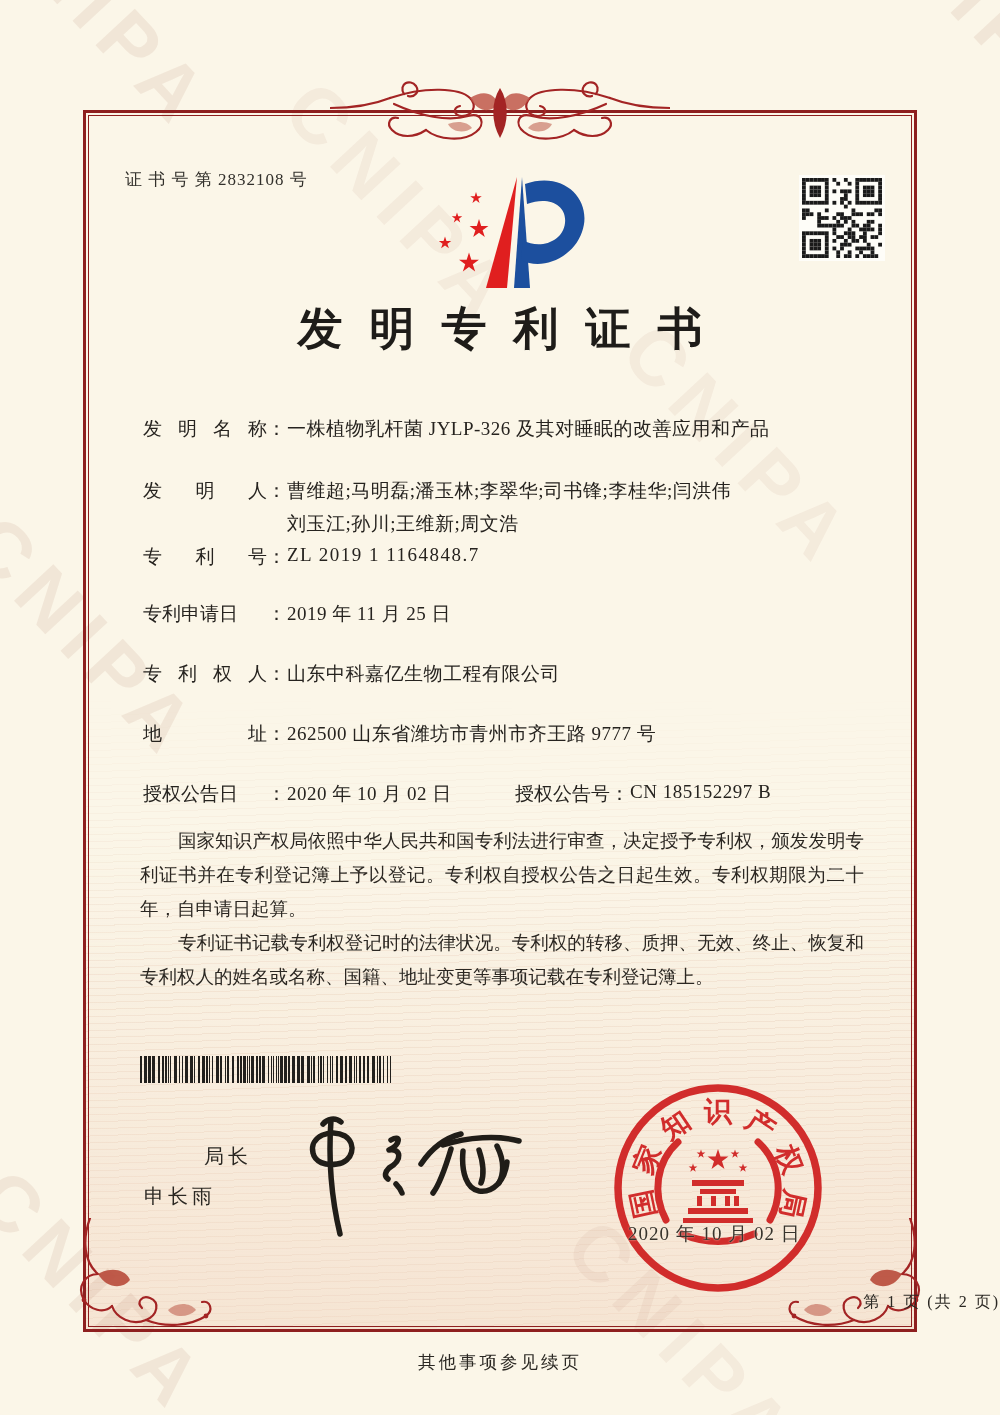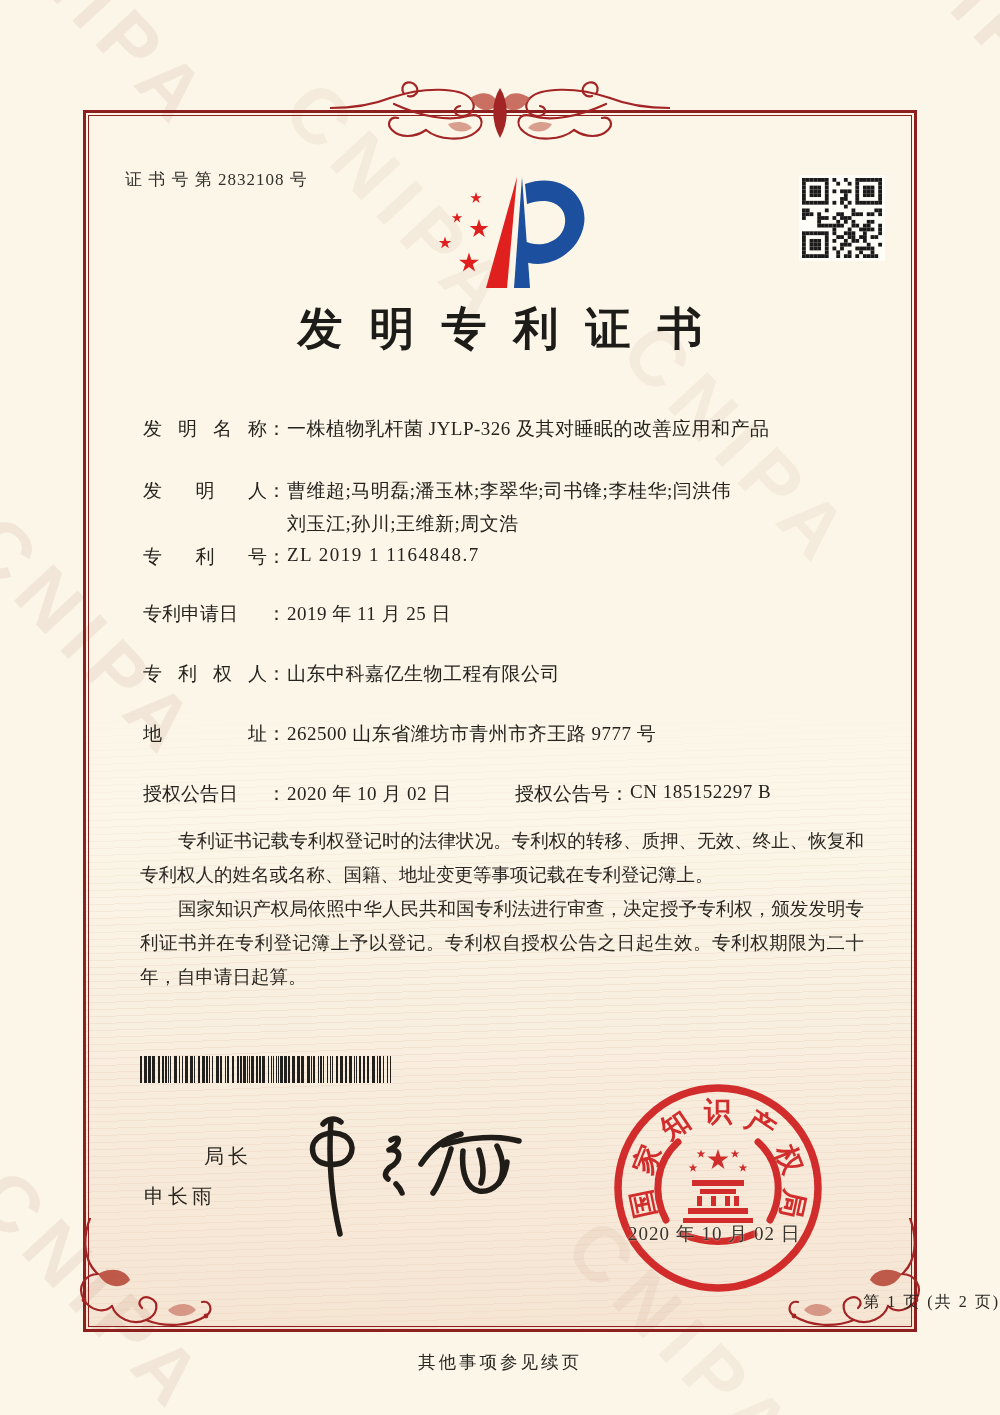--- a/index.html
+++ b/index.html
@@ -416,22 +416,22 @@
   </div>
 
   <div class="row" style="top:781px;">
     <span class="flabel">授权公告日</span><span class="fcolon">：</span><span class="fvalue">2020 年 10 月 02 日</span>
     <span class="second-pair">
       <span>授权公告号</span><span class="fcolon">：</span><span class="fvalue">CN 185152297 B</span>
     </span>
   </div>
 
   <div class="legal">
+    <p>国家知识产权局依照中华人民共和国专利法进行审查，决定授予专利权，颁发发明专利证书并在专利登记簿上予以登记。专利权自授权公告之日起生效。专利权期限为二十年，自申请日起算。</p>
     <p>专利证书记载专利权登记时的法律状况。专利权的转移、质押、无效、终止、恢复和专利权人的姓名或名称、国籍、地址变更等事项记载在专利登记簿上。</p>
-    <p>国家知识产权局依照中华人民共和国专利法进行审查，决定授予专利权，颁发发明专利证书并在专利登记簿上予以登记。专利权自授权公告之日起生效。专利权期限为二十年，自申请日起算。</p>
   </div>
 
   <div class="barcode" id="barcode"><svg width="258" height="27" viewBox="0 0 258 27" xmlns="http://www.w3.org/2000/svg">
         <rect x="0" y="0" width="2" height="27" fill="#22201d"></rect>
         <rect x="4" y="0" width="3" height="27" fill="#22201d"></rect>
         <rect x="8" y="0" width="3" height="27" fill="#22201d"></rect>
         <rect x="12" y="0" width="3" height="27" fill="#22201d"></rect>
         <rect x="18" y="0" width="2" height="27" fill="#22201d"></rect>
         <rect x="22" y="0" width="2" height="27" fill="#22201d"></rect>
         <rect x="25" y="0" width="2" height="27" fill="#22201d"></rect>

